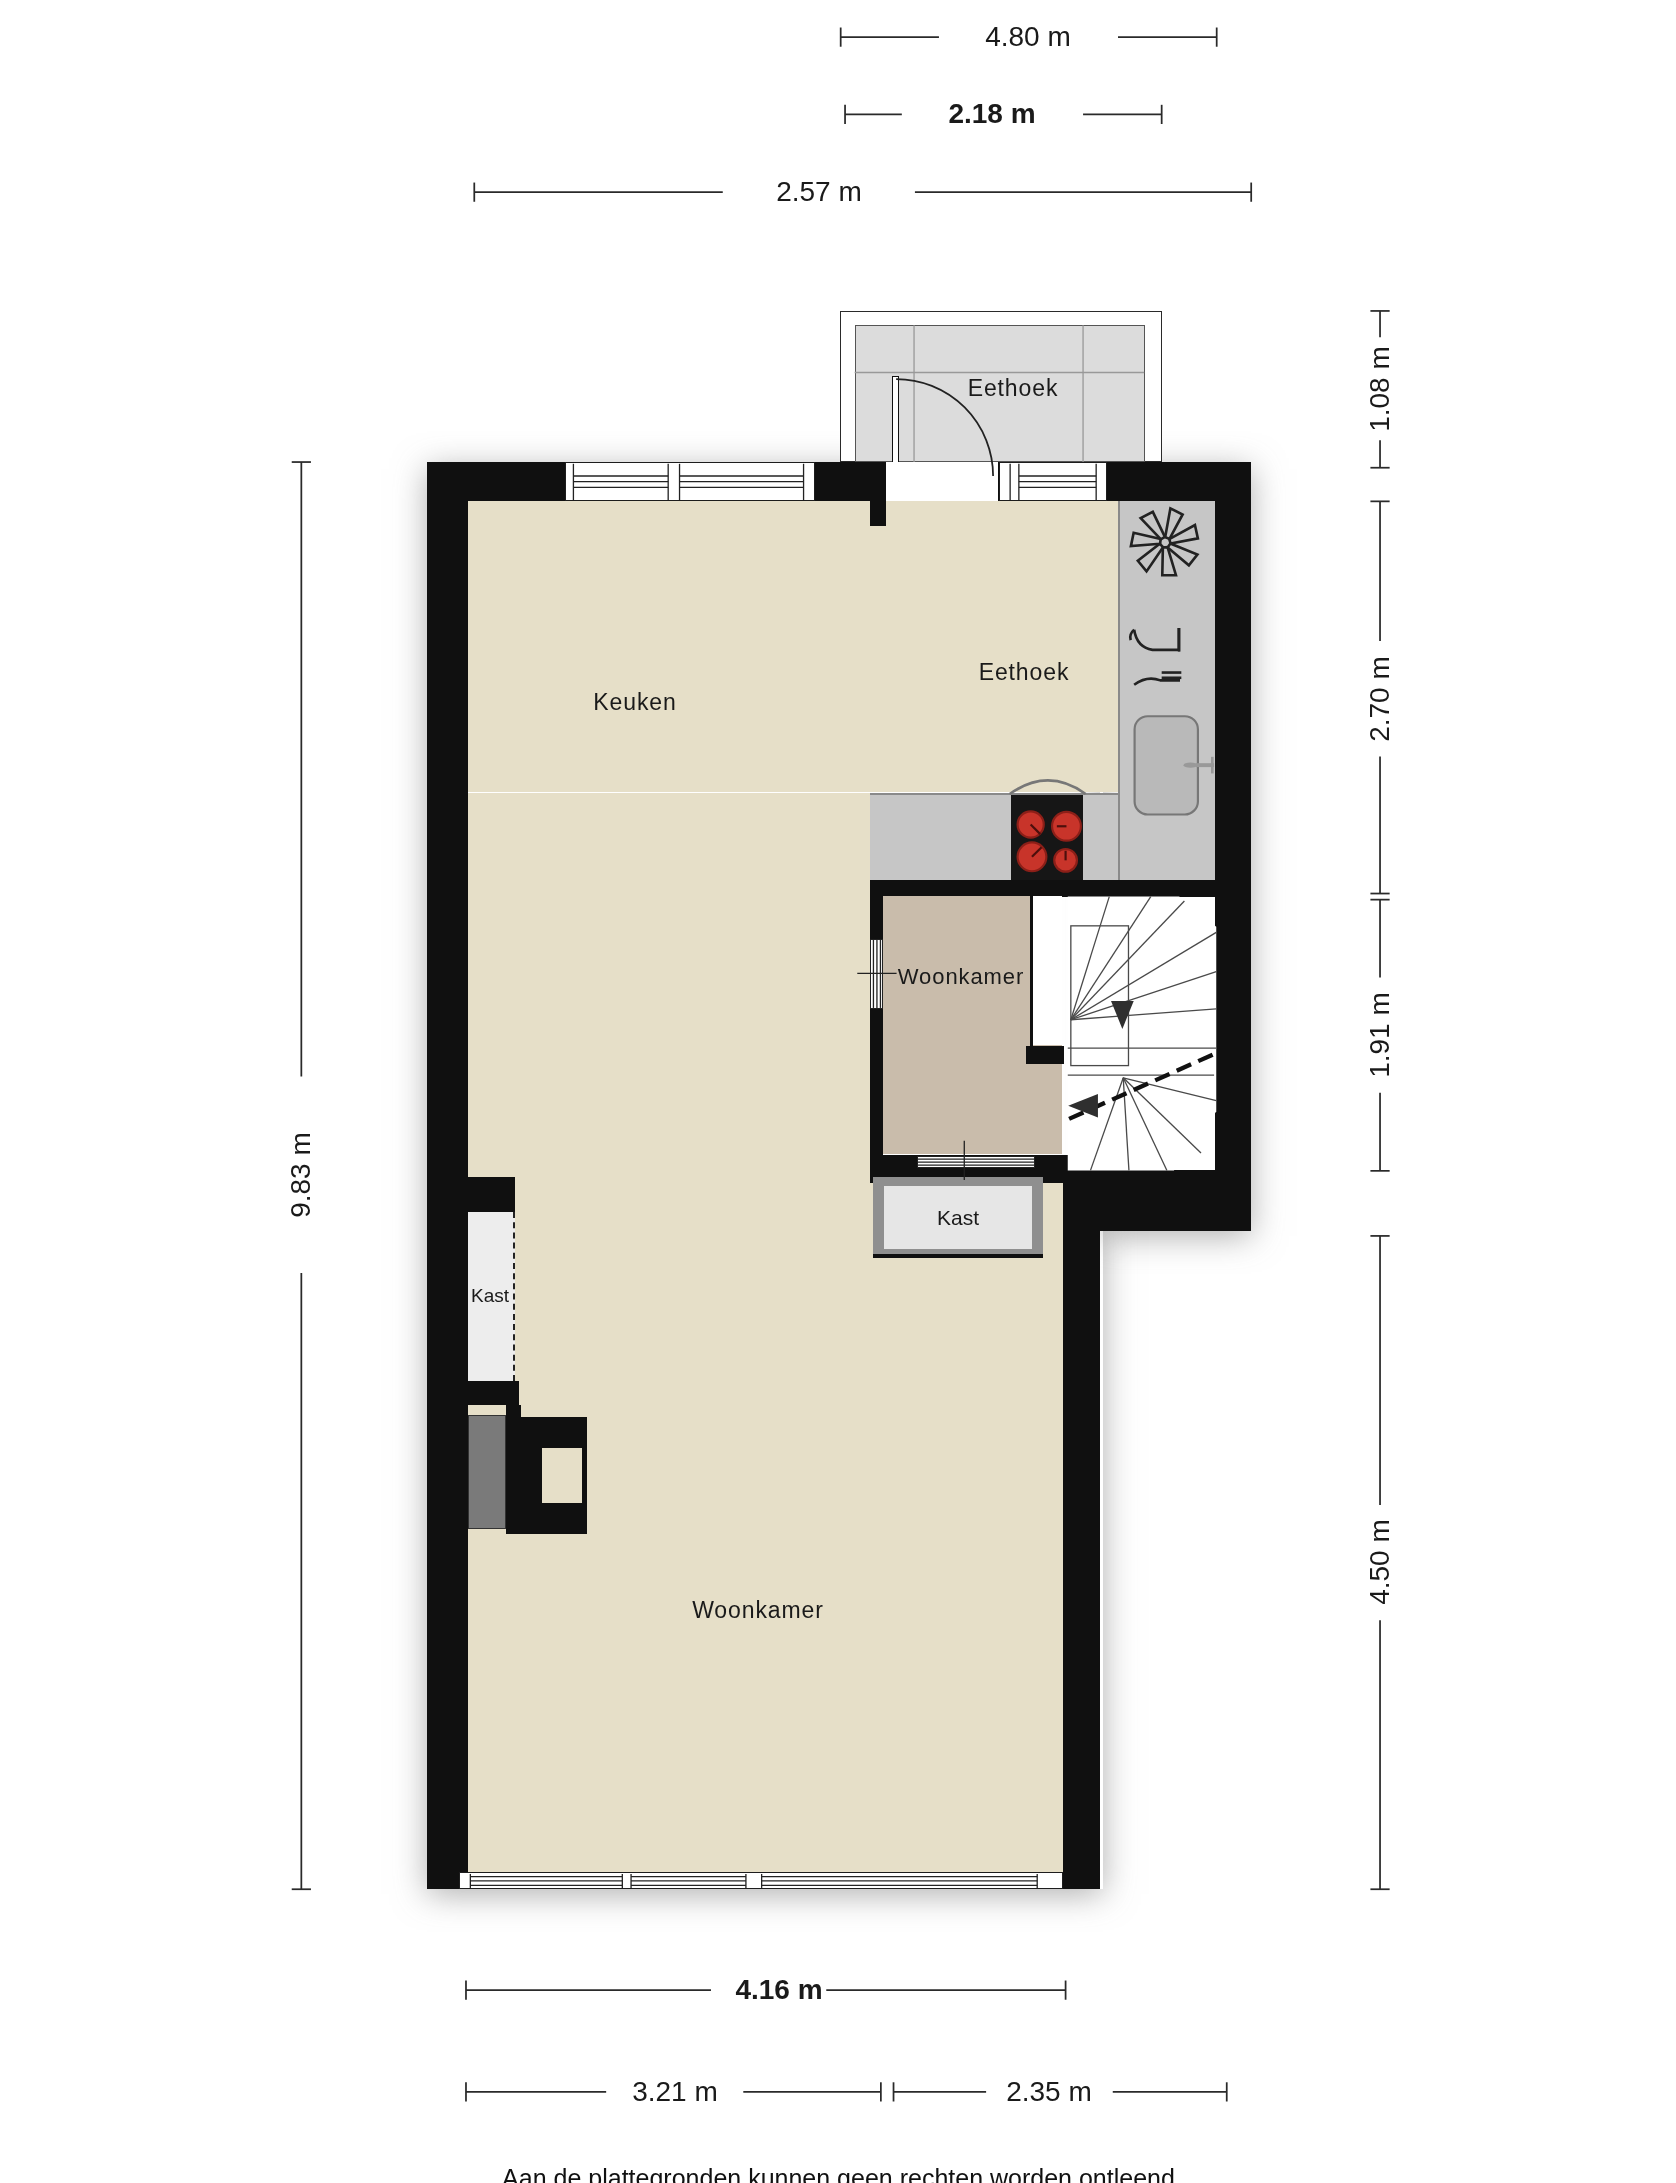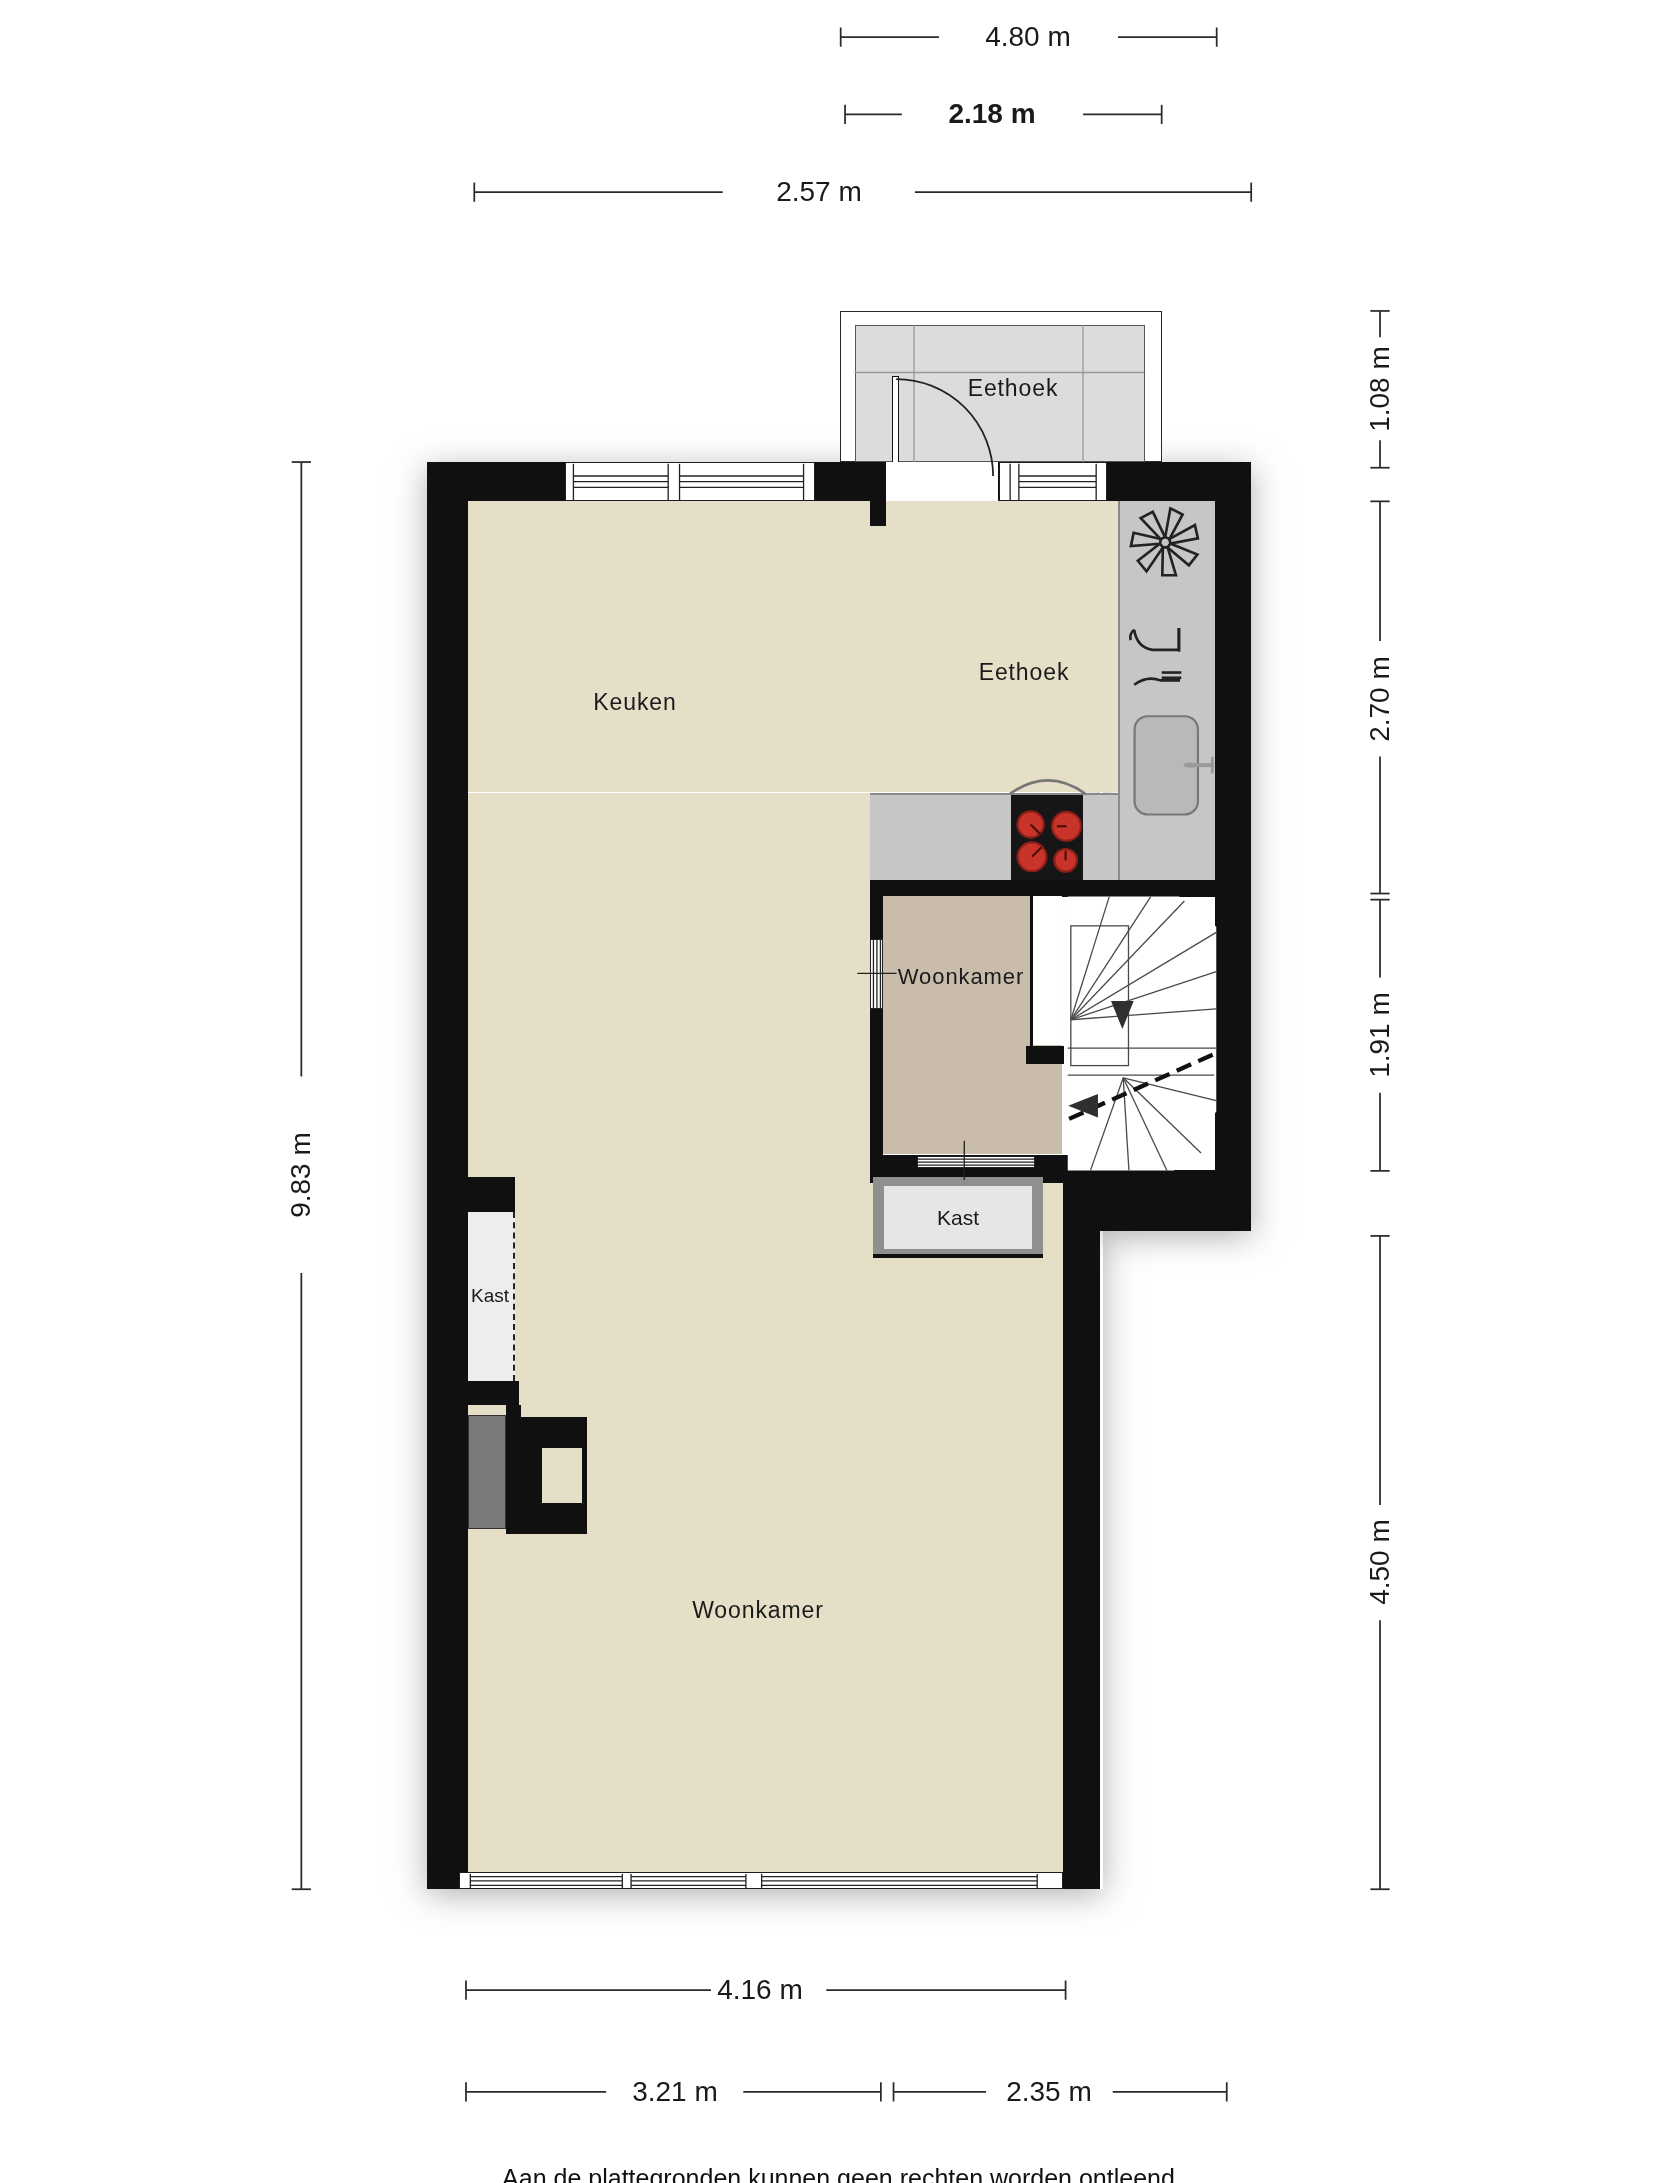--- a/index.html
+++ b/index.html
@@ -268,18 +268,18 @@
 <div class="label room-label" style="left:758px;top:1610px;">Woonkamer</div>
 
 <div class="label dim-label" style="left:1028px;top:37px;">4.80 m</div>
 <div class="label dim-label" style="left:992px;top:114px;font-weight:bold;">2.18 m</div>
 <div class="label dim-label" style="left:819px;top:192px;">2.57 m</div>
 <div class="label dim-label vert" style="left:301px;top:1175px;">9.83 m</div>
 <div class="label dim-label vert" style="left:1380px;top:389px;">1.08 m</div>
 <div class="label dim-label vert" style="left:1380px;top:699px;">2.70 m</div>
 <div class="label dim-label vert" style="left:1380px;top:1035px;">1.91 m</div>
 <div class="label dim-label vert" style="left:1380px;top:1562px;">4.50 m</div>
-<div class="label dim-label" style="left:760px;top:1990px;">4.16 m</div>
+<div class="label dim-label" style="left:779px;top:1990px;font-weight:bold;">4.16 m</div>
 <div class="label dim-label" style="left:675px;top:2092px;">3.21 m</div>
 <div class="label dim-label" style="left:1049px;top:2092px;">2.35 m</div>
 
 <div class="footer-line" style="top:2164px;font-size:25px;">Aan de plattegronden kunnen geen rechten worden ontleend</div>
 
 
 </body></html>

